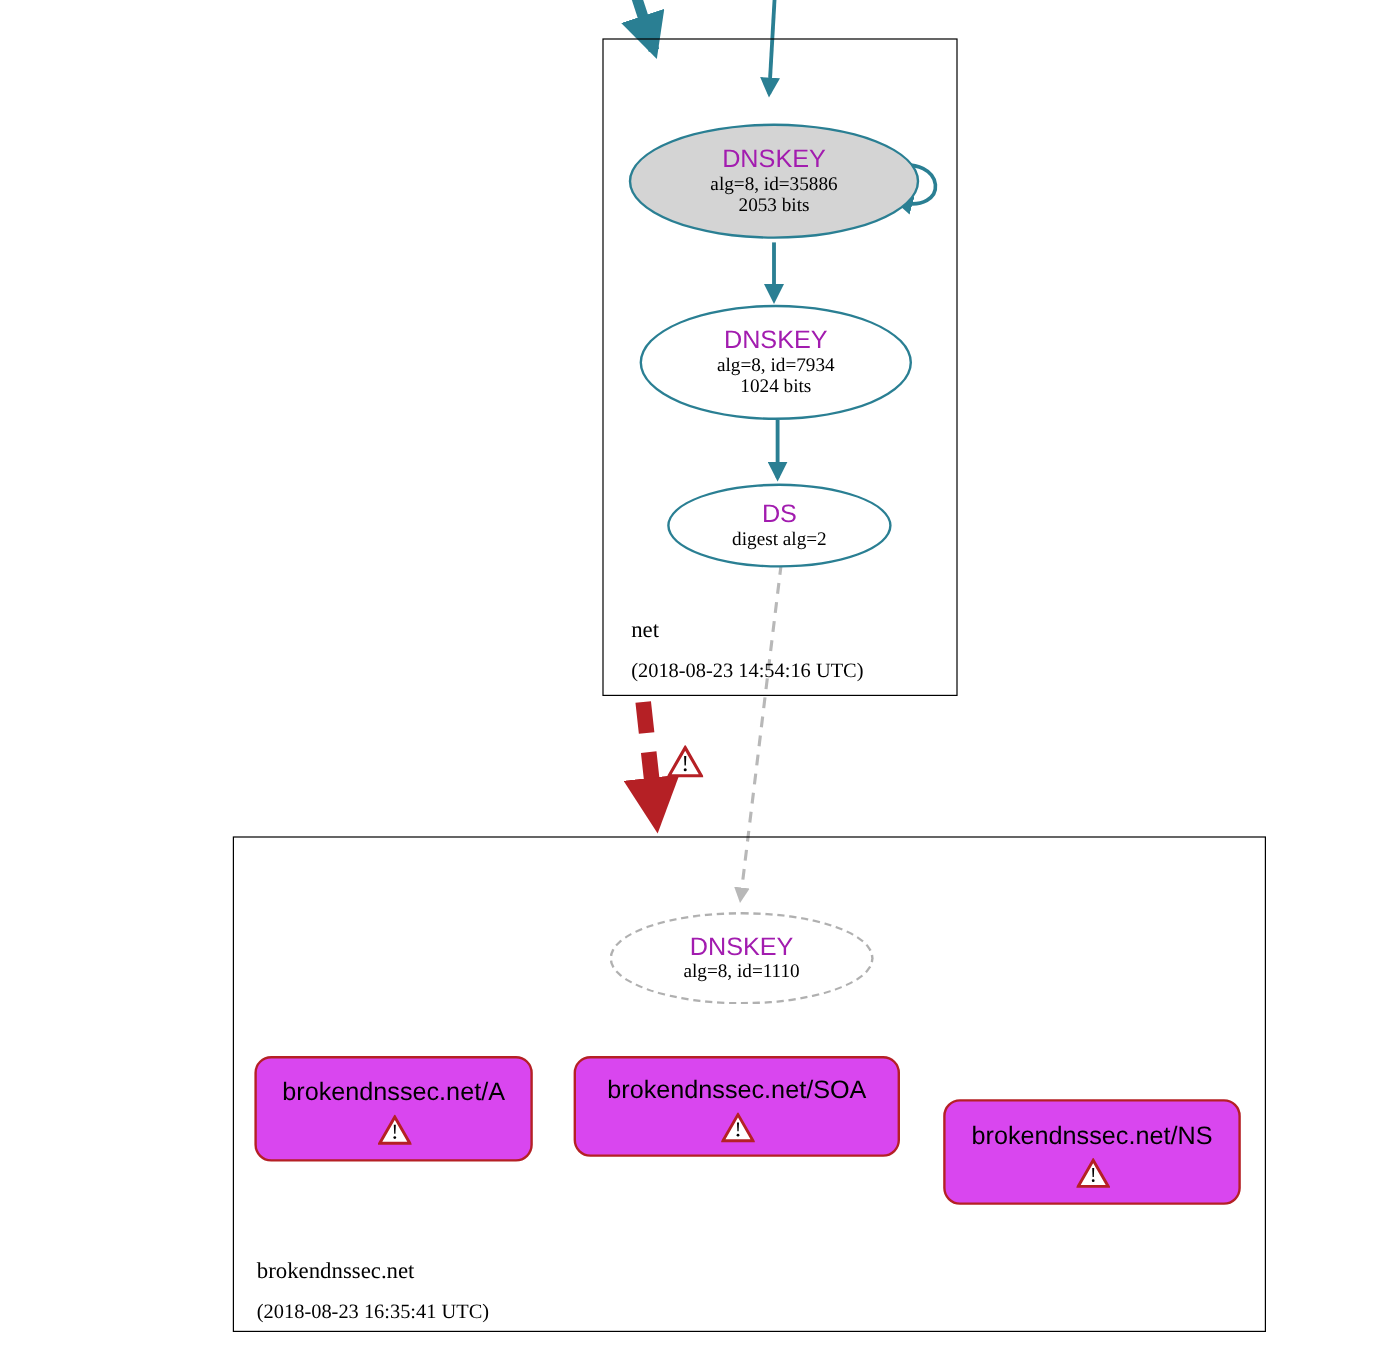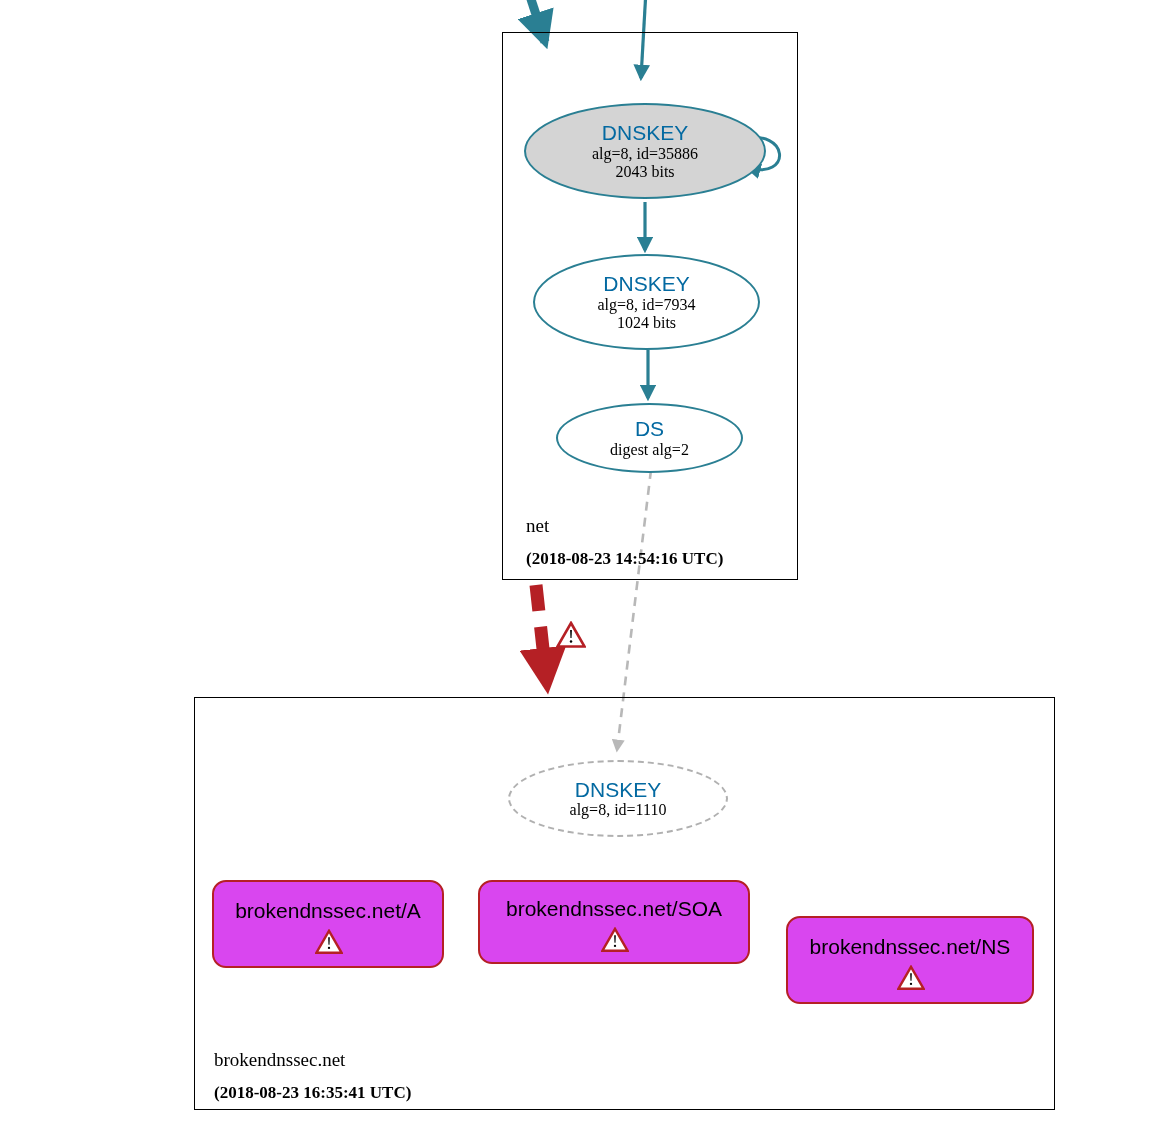--- a/index.html
+++ b/index.html
@@ -40,39 +40,38 @@
     font-size: 19px;
     color: #000000;
     white-space: nowrap;
   }
   .zone-time {
     position: absolute;
     font-family: "Liberation Serif", serif;
     font-size: 17px;
     color: #000000;
     white-space: nowrap;
-    font-weight: bold;
   }
 
   
   .node-ellipse {
     position: absolute;
     box-sizing: border-box;
     border-radius: 50%;
     display: flex;
     flex-direction: column;
     align-items: center;
     justify-content: center;
     text-align: center;
     line-height: 1.12;
   }
   .node-ellipse .n-title {
     font-family: "Liberation Sans", sans-serif;
     font-size: 21px;
-    color: #0369a1;
+    color: #a21caf;
   }
   .node-ellipse .n-sub {
     font-family: "Liberation Serif", serif;
     font-size: 16px;
     color: #000000;
   }
   .secure-key {
     border: 2.5px solid #2a7f93;
     background: #d4d4d4;
   }
@@ -166,21 +165,21 @@
     </g>
   </svg>
 
   <div class="zone-box" style="left:502px; top:32px; width:296px; height:548px;"></div>
   <div class="zone-label" style="left:526px; top:515px;">net</div>
   <div class="zone-time" style="left:526px; top:549px;">(2018-08-23 14:54:16 UTC)</div>
 
   <div class="node-ellipse secure-key" style="left:524px; top:103px; width:242px; height:96px;">
     <div class="n-title">DNSKEY</div>
     <div class="n-sub">alg=8, id=35886</div>
-    <div class="n-sub">2043 bits</div>
+    <div class="n-sub">2053 bits</div>
   </div>
 
   <div class="node-ellipse secure-key-plain" style="left:533px; top:254px; width:227px; height:96px;">
     <div class="n-title">DNSKEY</div>
     <div class="n-sub">alg=8, id=7934</div>
     <div class="n-sub">1024 bits</div>
   </div>
 
   <div class="node-ellipse secure-key-plain" style="left:556px; top:403px; width:187px; height:70px;">
     <div class="n-title">DS</div>

